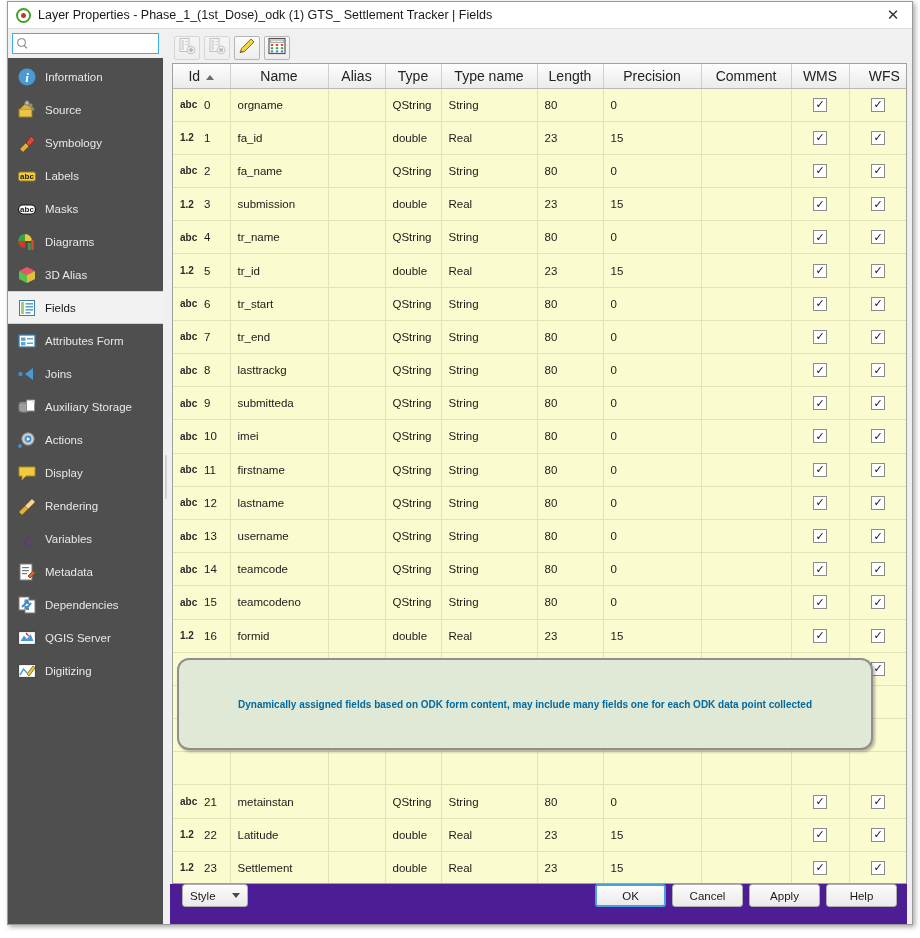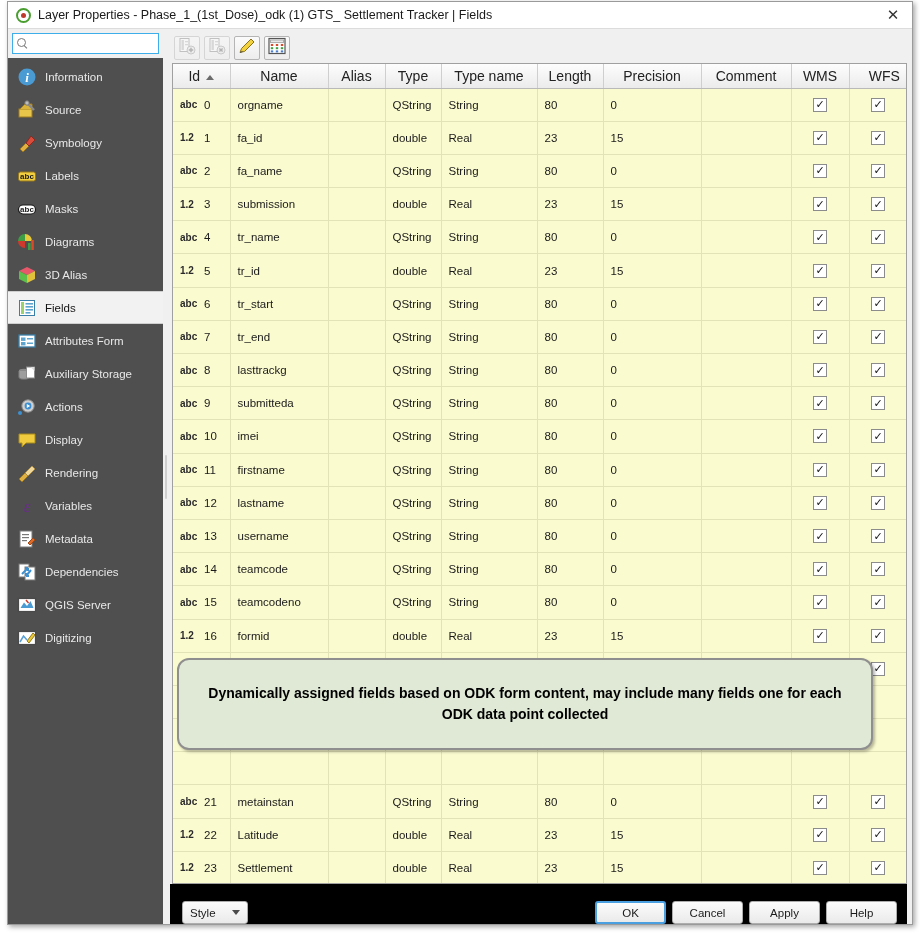--- a/index.html
+++ b/index.html
@@ -284,33 +284,33 @@
     background: #dfe9d6;
     border: 2px solid #8f8f8f;
     border-radius: 12px;
     box-shadow: 2px 2px 3px rgba(0,0,0,0.28);
     display: flex; align-items: center; justify-content: center;
     text-align: center;
     padding: 0 20px;
     z-index: 5;
   }
   #callout-text {
-    font-size: 14px;
+    font-size: 10px;
     font-weight: bold;
-    color: #000000;
+    color: #0369a1;
     line-height: 1.5;
   }
 
   
   #buttonbar {
     height: 40px;
     flex: 0 0 40px;
-    display: flex; align-items: flex-end;
+    display: flex; align-items: flex-start;
     padding: 0 10px 0 10px;
-    background: #000000;
+    background: #4c1d95;
   }
   .dlgbtn {
     min-width: 71px;
     height: 23px;
     border: 1px solid #adadad;
     background: linear-gradient(#fcfcfc, #eaeaea);
     border-radius: 3px;
     font-size: 11.5px;
     color: #1a1a1a;
     display: flex; align-items: center; justify-content: center;
@@ -453,20 +453,29 @@
             <span class="nav-ico">
               <svg viewBox="0 0 20 20" width="20" height="20">
                 <rect x="2" y="4" width="16" height="12" fill="#ffffff" stroke="#3b7fa8" stroke-width="1.3"></rect>
                 <rect x="4" y="6.5" width="4.5" height="3.4" fill="#5ea6cf"></rect>
                 <rect x="4" y="11" width="4.5" height="3.4" fill="#5ea6cf"></rect>
                 <rect x="10" y="7" width="6" height="1.5" fill="#5ea6cf"></rect>
                 <rect x="10" y="11.5" width="6" height="1.5" fill="#5ea6cf"></rect>
               </svg>
             </span>
             <span class="nav-label">Attributes Form</span>
+          </div>
+          <div class="nav-item">
+            <span class="nav-ico">
+              <svg viewBox="0 0 20 20" width="20" height="20">
+                <circle cx="3.5" cy="10" r="2.2" fill="#3d8fd0"></circle>
+                <path d="M16 4 L16 16 L8 10 Z" fill="#4a9ad4"></path>
+              </svg>
+            </span>
+            <span class="nav-label">Joins</span>
           </div>
           <div class="nav-item">
             <span class="nav-ico">
               <svg viewBox="0 0 20 20" width="20" height="20">
                 <ellipse cx="7" cy="7" rx="5.2" ry="2.3" fill="#8a8a8a"></ellipse>
                 <path d="M1.8 7 L1.8 13 A5.2 2.3 0 0 0 12.2 13 L12.2 7" fill="#9e9e9e" stroke="#6d6d6d"></path>
                 <rect x="9.5" y="3" width="8" height="11" fill="#ffffff" stroke="#8a8a8a"></rect>
                 <path d="M13.5 3 L17.5 3 L17.5 7 Z" fill="#dcdcdc"></path>
               </svg>
             </span>

